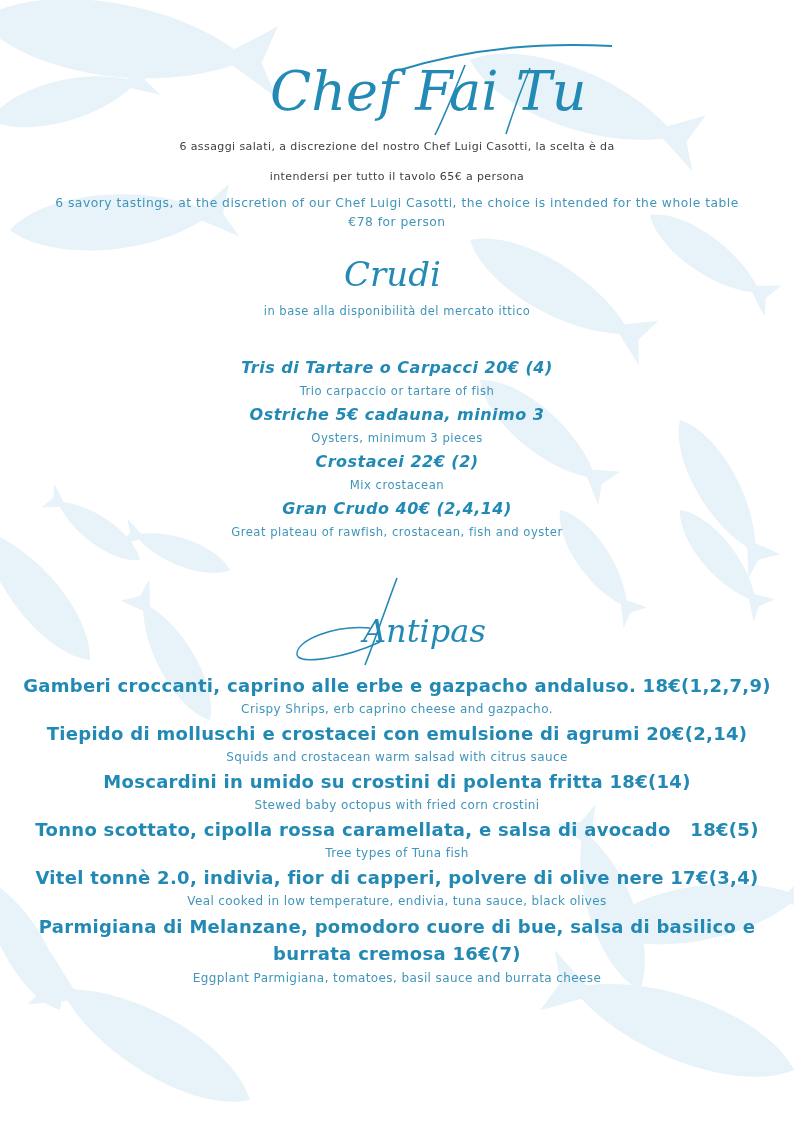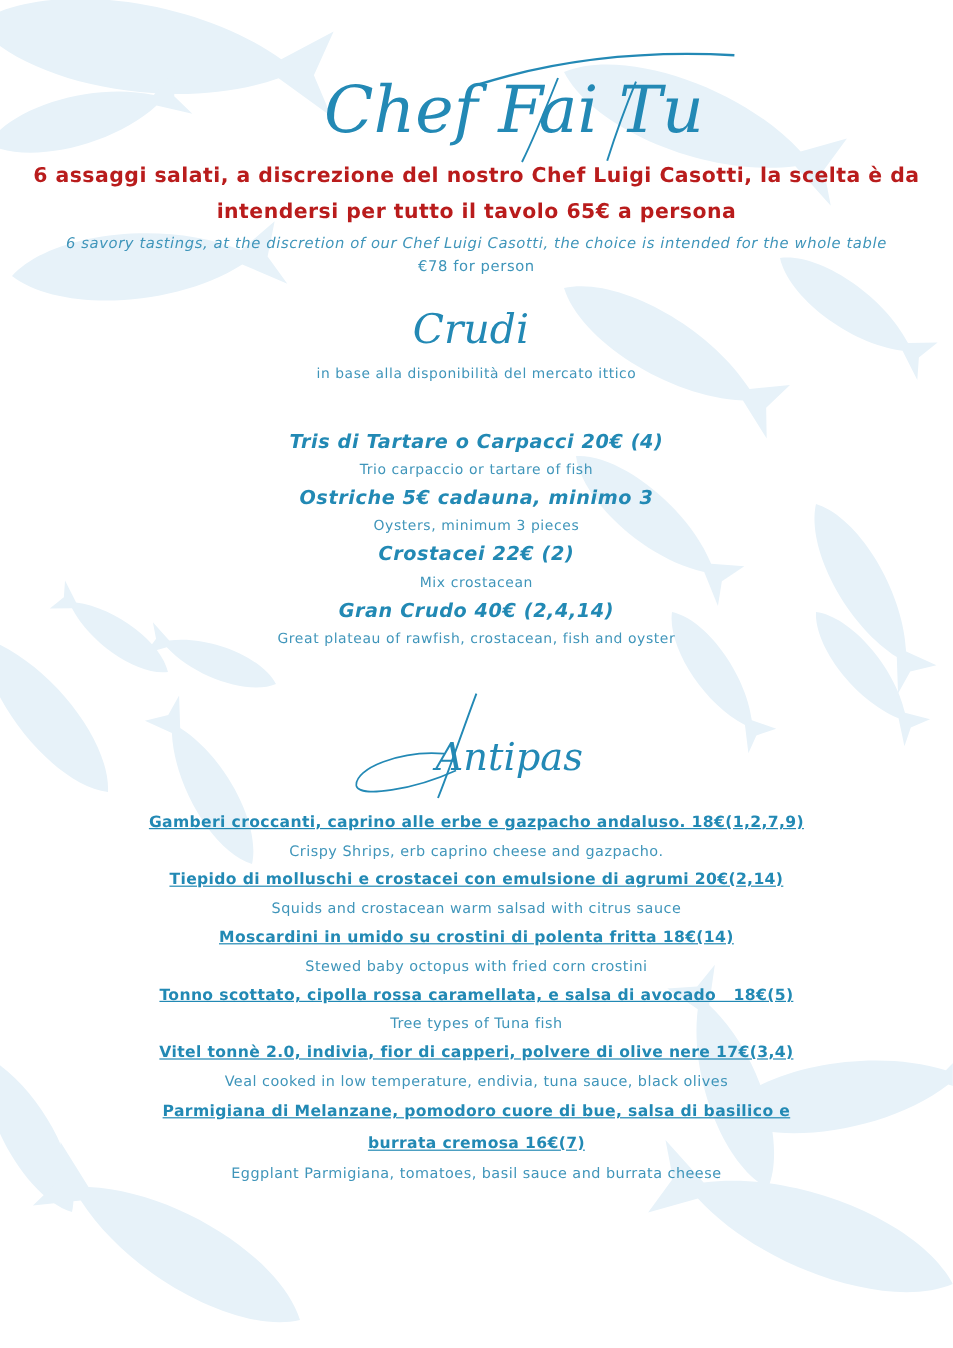--- a/index.html
+++ b/index.html
@@ -5,31 +5,31 @@
     html, body { margin: 0; padding: 0; }
     body {
       width: 794px; height: 1123px; overflow: hidden;
       background: #ffffff; position: relative;
       font-family: "DejaVu Sans", sans-serif;
     }
     .bg { position: absolute; left: 0; top: 0; width: 794px; height: 1123px; z-index: 0; }
     .page { position: absolute; left: 0; top: 0; width: 682px; height: 1123px; z-index: 1; text-align: center; }
     .script-svg { position: absolute; }
     .h-bold {
-      color: #b91c1c; font-weight: bold; font-size: 17px;
+      color: #404040; font-weight: normal; font-size: 11px;
       letter-spacing: 0.4px; line-height: 30px; margin: 0;
     }
     .sub {
       color: #3f95ba; font-size: 12.3px; letter-spacing: 0.5px;
       line-height: 19px; margin: 0;
     }
     .block { position: absolute; left: 20px; width: 754px; }
     .item-title { color: #2289b4; font-weight: bold; font-size: 16px; letter-spacing: 0.5px; line-height: 24px; margin: 0; font-style: italic; }
     .item-sub { color: #3f95ba; font-size: 11.6px; letter-spacing: 0.5px; line-height: 23px; margin: 0 0 0 0; }
-    .ant-title { color: #2289b4; font-weight: bold; font-size: 13px; letter-spacing: 0.3px; line-height: 25px; margin: 0; text-decoration: underline; }
+    .ant-title { color: #2289b4; font-weight: bold; font-size: 18px; letter-spacing: 0.3px; line-height: 25px; margin: 0; }
     .ant-sub { color: #3f95ba; font-size: 12px; letter-spacing: 0.4px; line-height: 23px; margin: 0; }
     .ant-title.two { line-height: 27px; }
     .script-word {
       font-family: "DejaVu Serif", serif; font-style: italic;
       fill: #2389b5;
     }
   </style>
 </head>
 <body>
 
@@ -65,21 +65,21 @@
   <svg class="script-svg" style="left:250px; top:30px; width:380px; height:110px;" viewBox="0 0 380 110">
     <path d="M150,40 C220,18 290,12 362,16" stroke="#2389b5" stroke-width="2" fill="none"></path>
     <path d="M215,35 C205,60 195,85 185,105" stroke="#2389b5" stroke-width="1.6" fill="none"></path>
     <path d="M280,38 C270,62 262,85 256,104" stroke="#2389b5" stroke-width="1.6" fill="none"></path>
     <text x="20" y="80" class="script-word" font-size="54">Chef Fai Tu</text>
   </svg>
 
   <div class="block" style="top:132px;">
     <p class="h-bold">6 assaggi salati, a discrezione del nostro Chef Luigi Casotti, la scelta è da</p>
     <p class="h-bold">intendersi per tutto il tavolo 65€ a persona</p>
-    <p class="sub" style="margin-top:2px;font-style:italic;">6 savory tastings, at the discretion of our Chef Luigi Casotti, the choice is intended for the whole table</p>
+    <p class="sub" style="margin-top:2px;">6 savory tastings, at the discretion of our Chef Luigi Casotti, the choice is intended for the whole table</p>
     <p class="sub">€78 for person</p>
   </div>
 
   <svg class="script-svg" style="left:330px; top:240px; width:140px; height:60px;" viewBox="0 0 140 60">
     <text x="14" y="46" class="script-word" font-size="34">Crudi</text>
   </svg>
 
   <div class="block" style="top:302px;">
     <p class="sub" style="font-size:11.5px;">in base alla disponibilità del mercato ittico</p>
   </div>

